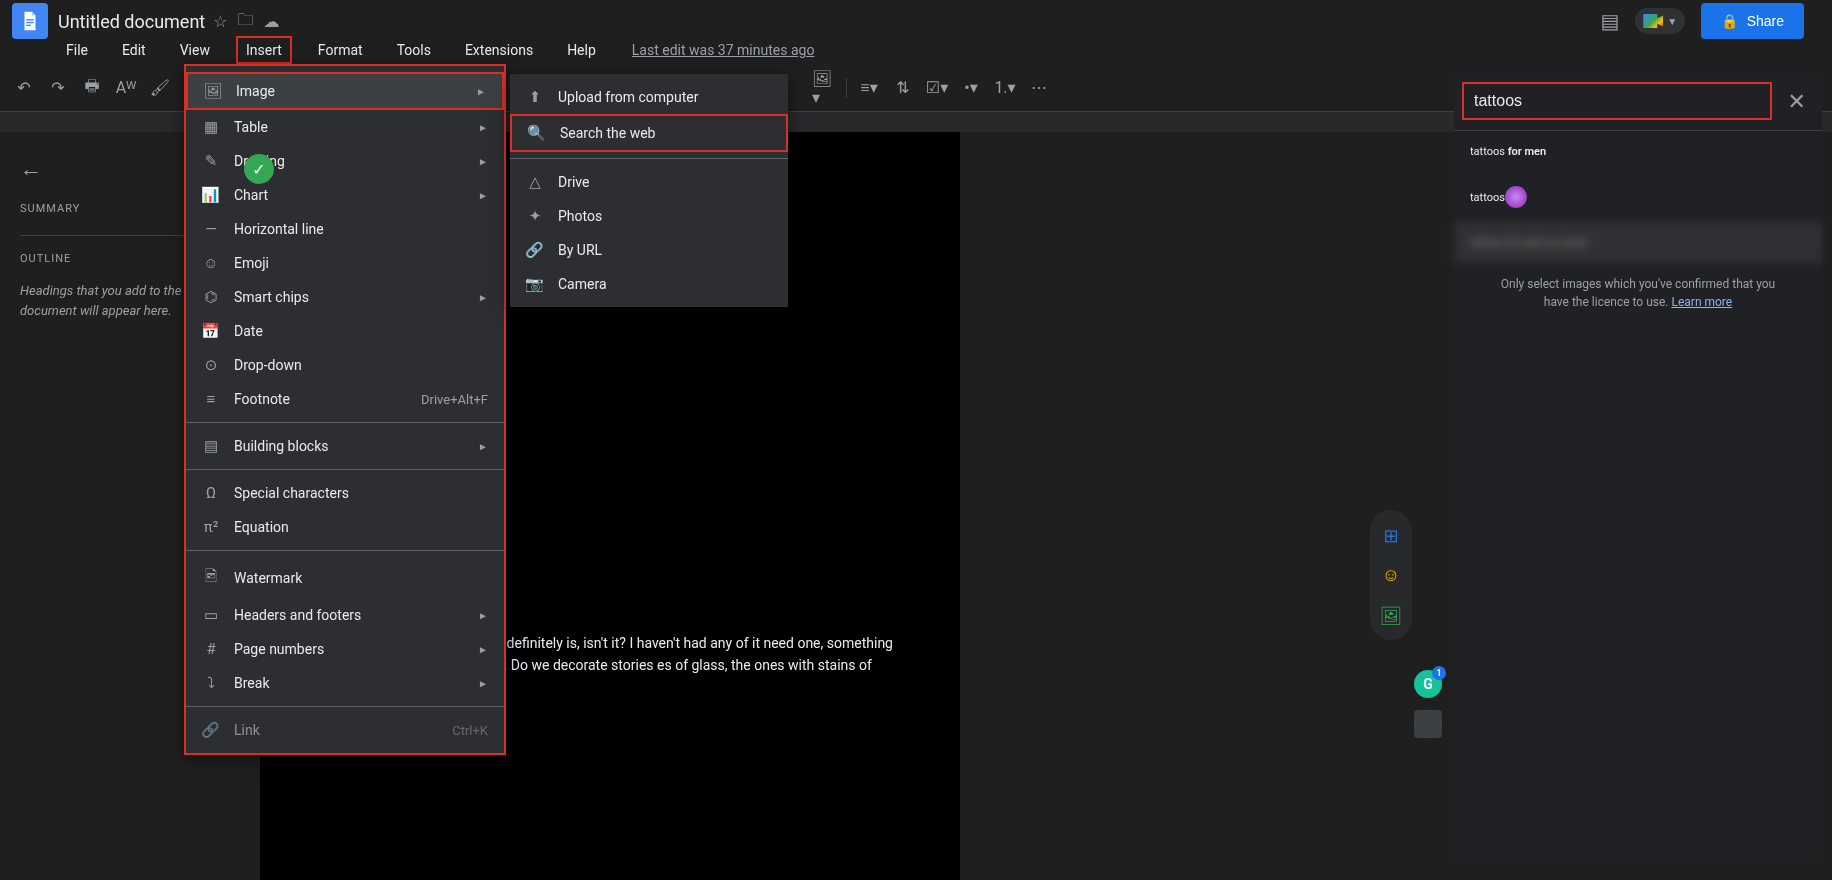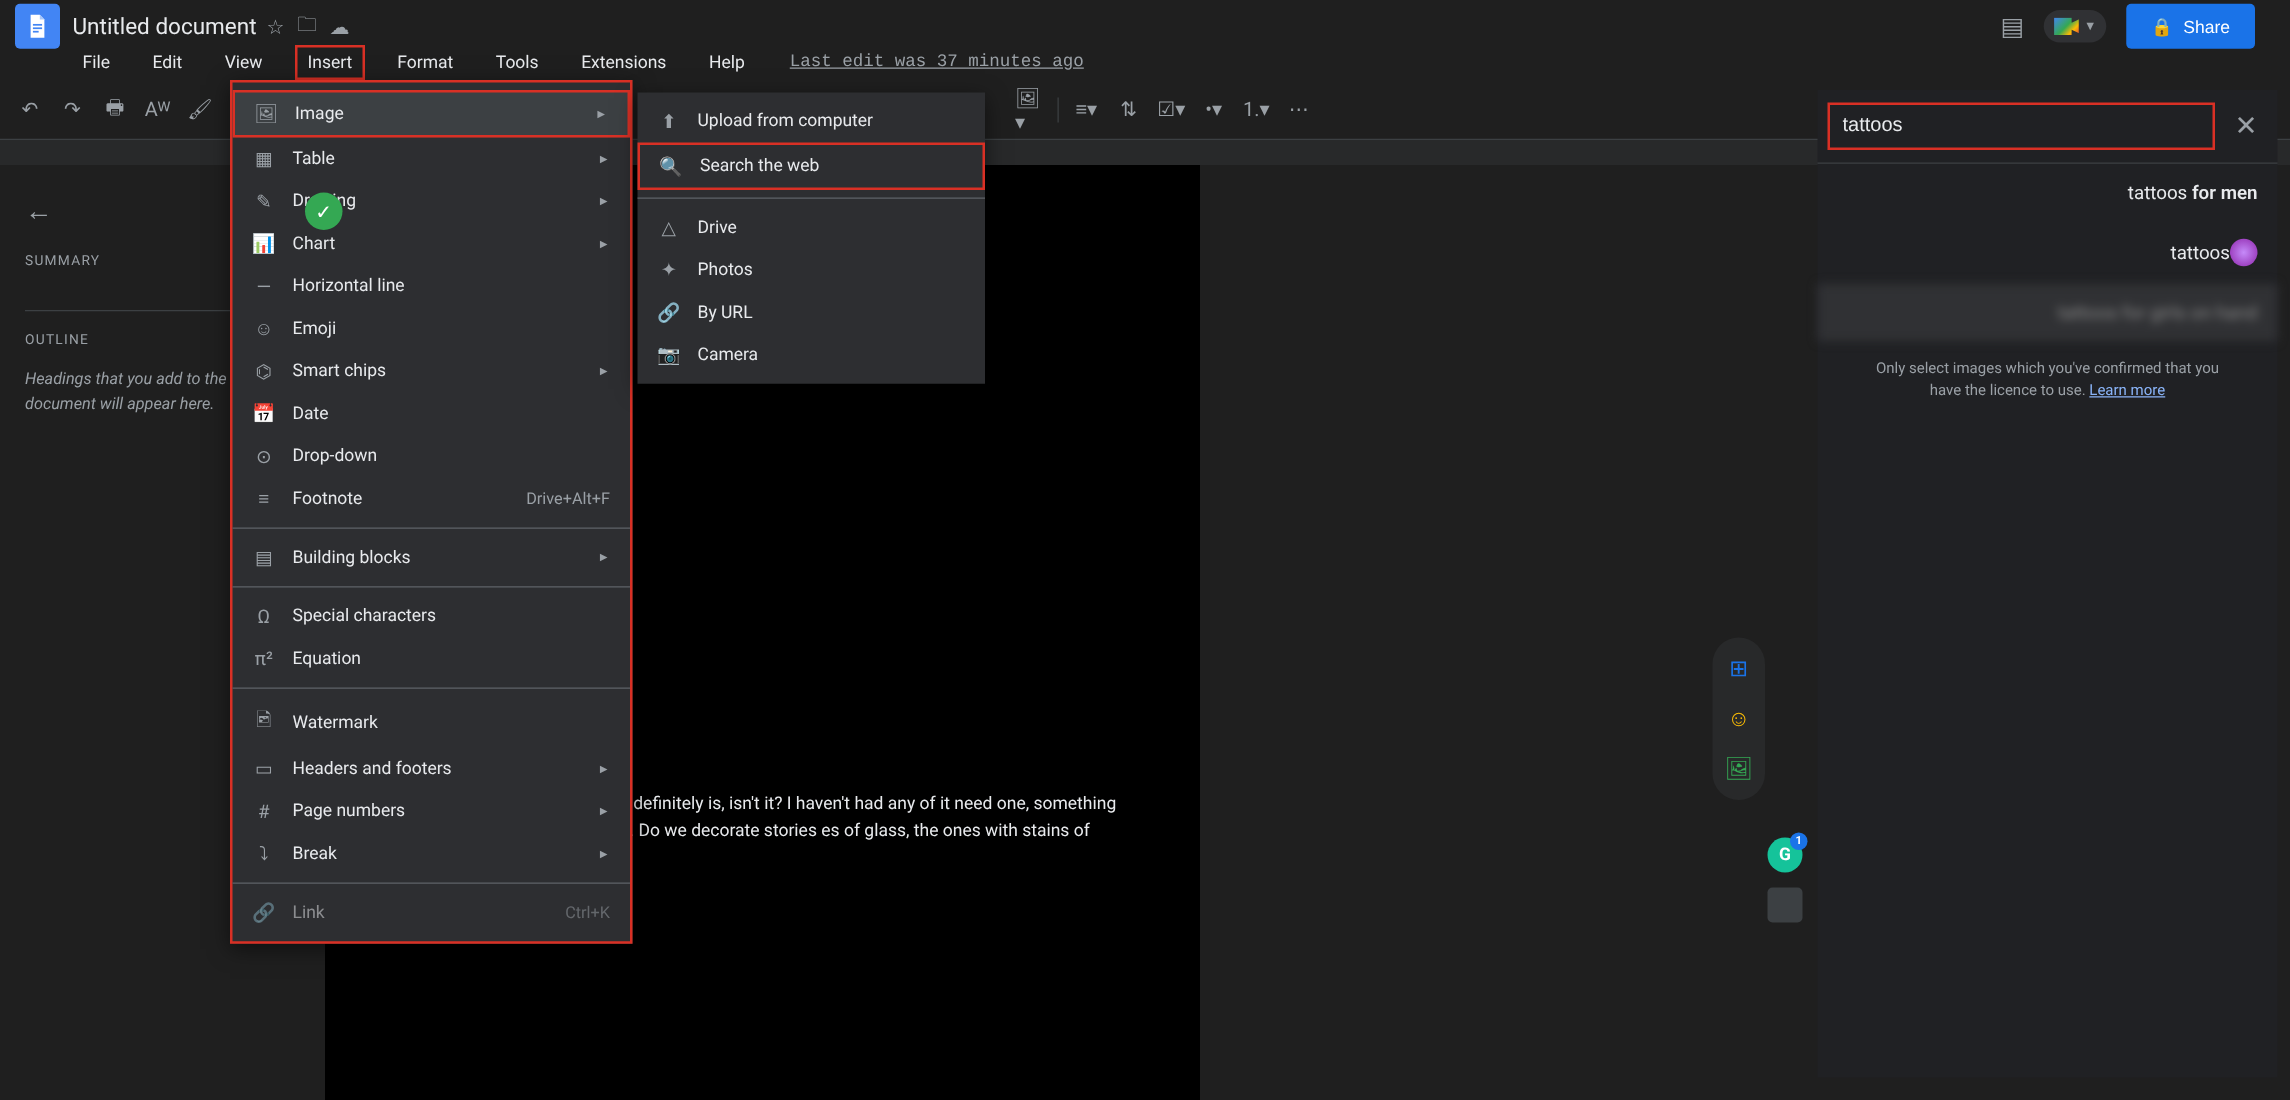--- a/index.html
+++ b/index.html
@@ -61,21 +61,21 @@
 .menubar {
   display: flex;
   align-items: center;
   padding-left: 58px;
   height: 28px;
   font-size: 14px;
   gap: 18px;
 }
 .menubar-item { padding: 4px 8px; cursor: pointer; }
 .menubar-item.highlighted { border: 2px solid #d93025; }
-.last-edit { color: #9aa0a6; text-decoration: underline; margin-left: 10px; cursor: pointer; font-family: Liberation Mono, monospace; }
+.last-edit { color: #9aa0a6; text-decoration: underline; margin-left: 10px; cursor: pointer; }
 .toolbar {
   display: flex;
   align-items: center;
   padding: 8px 12px;
   gap: 10px;
   border-bottom: 1px solid #3c4043;
   height: 48px;
   color: #9aa0a6;
 }
 .toolbar-btn { width: 24px; height: 24px; display: flex; align-items: center; justify-content: center; cursor: pointer; font-size: 16px; }
@@ -96,21 +96,21 @@
 .main-area {
   display: flex;
   height: calc(100% - 132px);
 }
 .sidebar {
   width: 260px;
   padding: 24px 20px;
   color: #9aa0a6;
 }
 .sidebar-back { font-size: 22px; margin-bottom: 20px; cursor: pointer; }
-.sidebar-heading { font-size: 11px; letter-spacing: 1px; margin-bottom: 33px; }
+.sidebar-heading { font-size: 11px; letter-spacing: 1px; margin-bottom: 20px; }
 .sidebar-outline { font-size: 11px; letter-spacing: 1px; margin-top: 16px; margin-bottom: 16px; }
 .sidebar-hint { font-size: 13px; font-style: italic; line-height: 1.5; }
 .doc-canvas {
   width: 700px;
   background: #000;
   margin-left: 0px;
   padding: 60px;
   position: relative;
 }
 .doc-text { color: #e8eaed; font-size: 14px; line-height: 1.6; margin-top: 440px; }
@@ -218,25 +218,25 @@
   flex: 1;
   background: transparent;
   border: 2px solid #d93025;
   color: #e8eaed;
   padding: 8px 10px;
   font-size: 16px;
 }
 .search-close { font-size: 22px; color: #9aa0a6; cursor: pointer; padding: 0 8px; }
 .suggestion {
   padding: 14px 16px;
-  font-size: 15px;
+  font-size: 11px;
   cursor: pointer;
   display: flex;
   align-items: center;
-  justify-content: flex-end;
+  justify-content: flex-start;
 }
 .suggestion strong { font-weight: 600; }
 .suggestion .mini-avatar {
   width: 22px; height: 22px;
   background: radial-gradient(#c58af9,#8e24aa);
   border-radius: 50%;
 }
 .suggestion.blurred { filter: blur(4px); background: #303134; color: #888; }
 .search-disclaimer {
   text-align: center;

